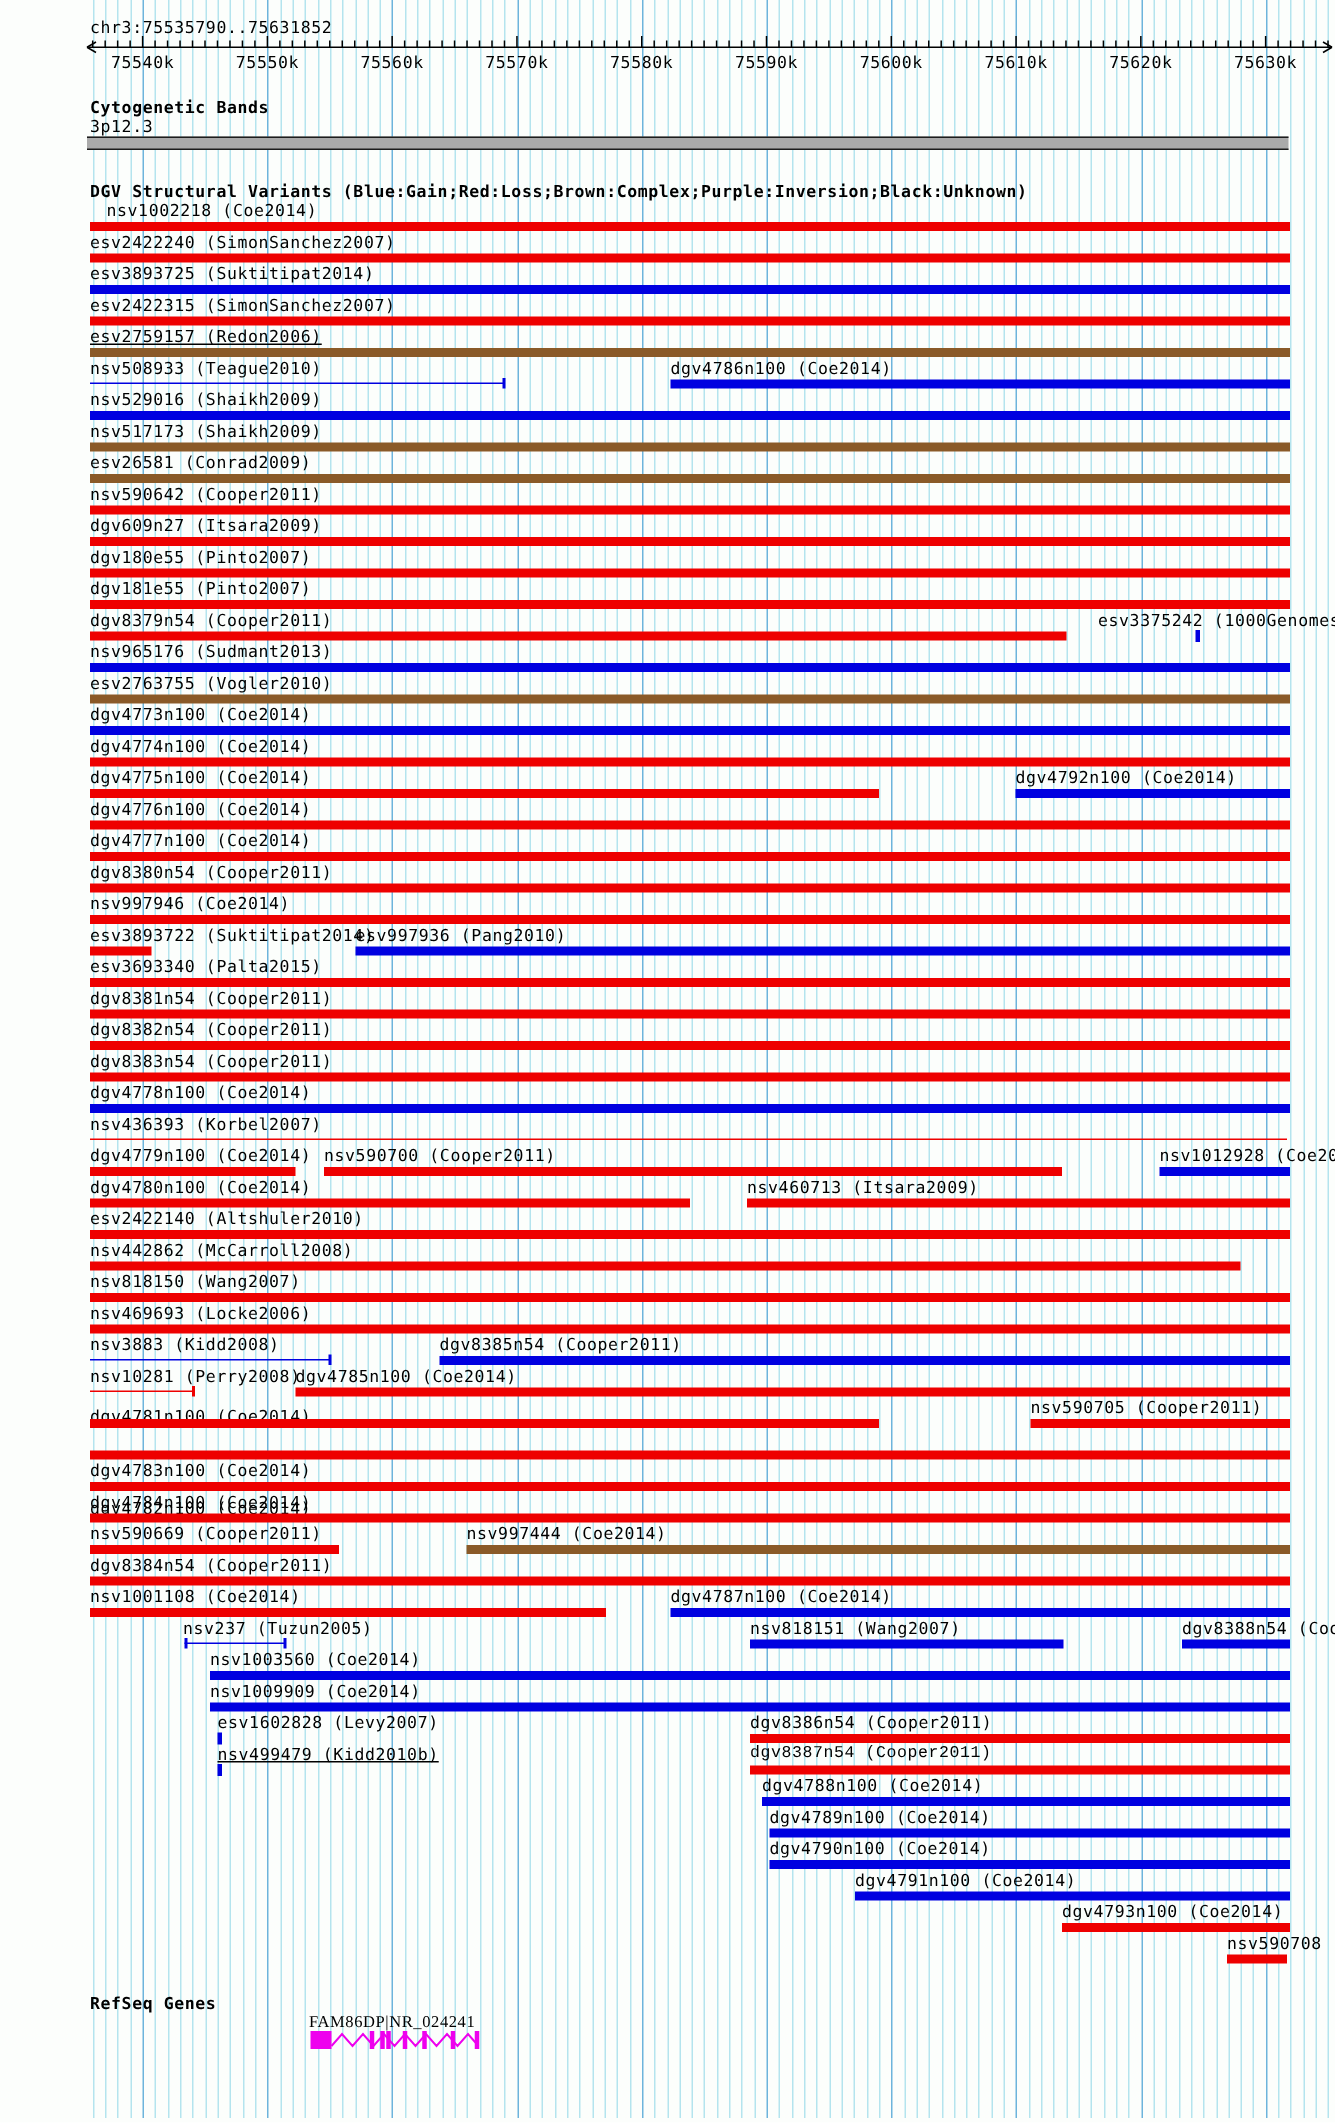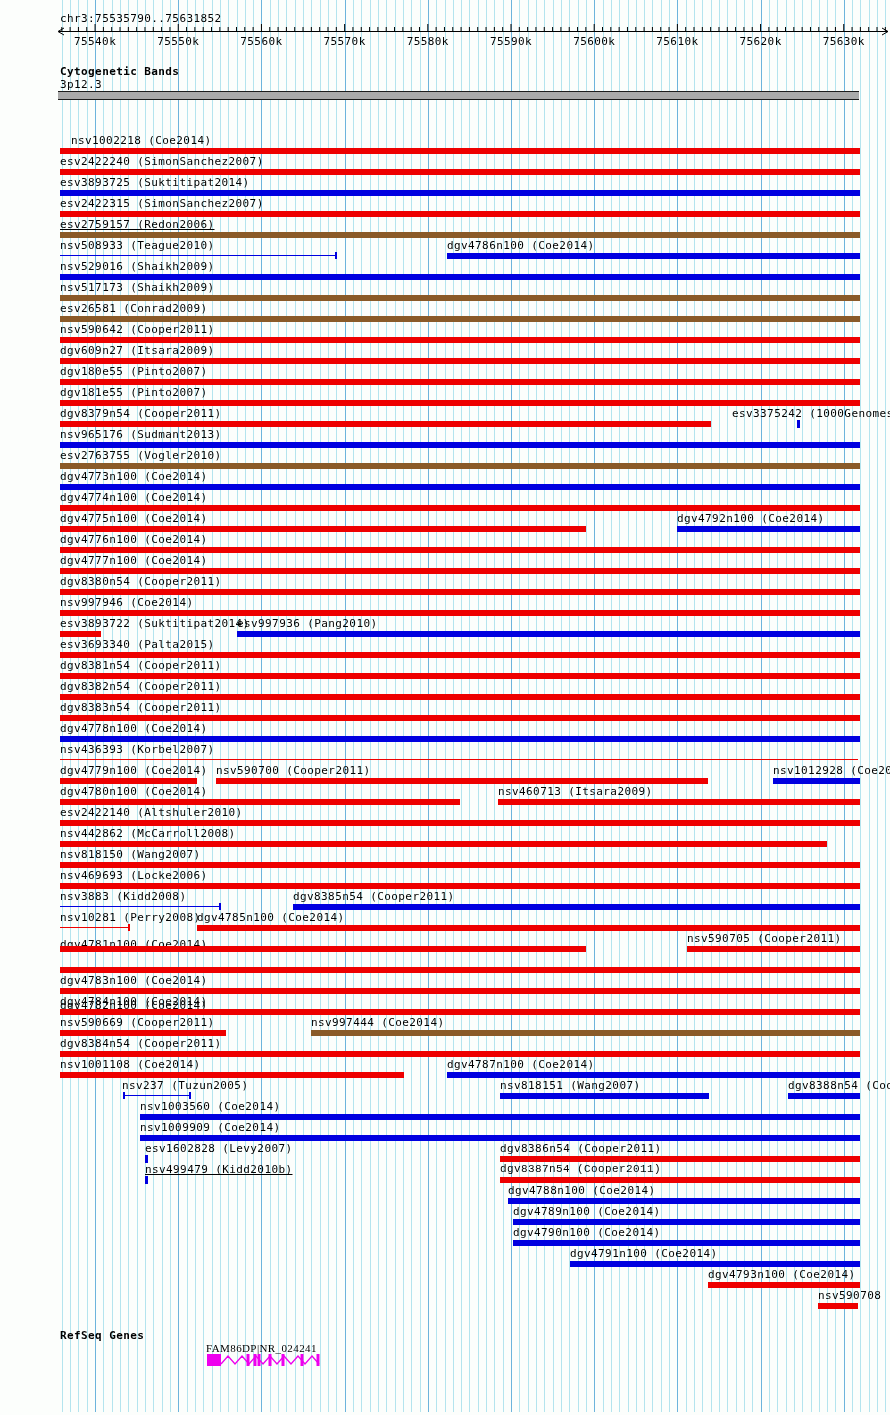--- a/index.html
+++ b/index.html
@@ -248,20 +248,21 @@
       <text x="594.2" y="45" text-anchor="middle">75600k</text>
       <text x="677.4" y="45" text-anchor="middle">75610k</text>
       <text x="760.6" y="45" text-anchor="middle">75620k</text>
       <text x="843.7" y="45" text-anchor="middle">75630k</text>
     </svg>
 
   <div class="lbl hdr" style="left:60px;top:66px;">Cytogenetic Bands</div>
   <div class="lbl" style="left:60px;top:79px;">3p12.3</div>
   <div id="cyto-band-bar" style="background: rgb(170, 170, 170);"></div>
 
+  <div class="lbl hdr" style="left:60px;top:122px;">DGV Structural Variants (Blue:Gain;Red:Loss;Brown:Complex;Purple:Inversion;Black:Unknown)</div>
 
   <div id="tracks">
       <div class="lbl" style="left: 60px; top: 135px; margin-left: 11px;">nsv1002218 (Coe2014)</div>
       <div class="bar" style="left: 60px; top: 148px; width: 800px; background: rgb(238, 0, 0);"></div>
       <div class="lbl" style="left: 60px; top: 156px;">esv2422240 (SimonSanchez2007)</div>
       <div class="bar" style="left: 60px; top: 169px; width: 800px; background: rgb(238, 0, 0);"></div>
       <div class="lbl" style="left: 60px; top: 177px;">esv3893725 (Suktitipat2014)</div>
       <div class="bar" style="left: 60px; top: 190px; width: 800px; background: rgb(0, 0, 224);"></div>
       <div class="lbl" style="left: 60px; top: 198px;">esv2422315 (SimonSanchez2007)</div>
       <div class="bar" style="left: 60px; top: 211px; width: 800px; background: rgb(238, 0, 0);"></div>

